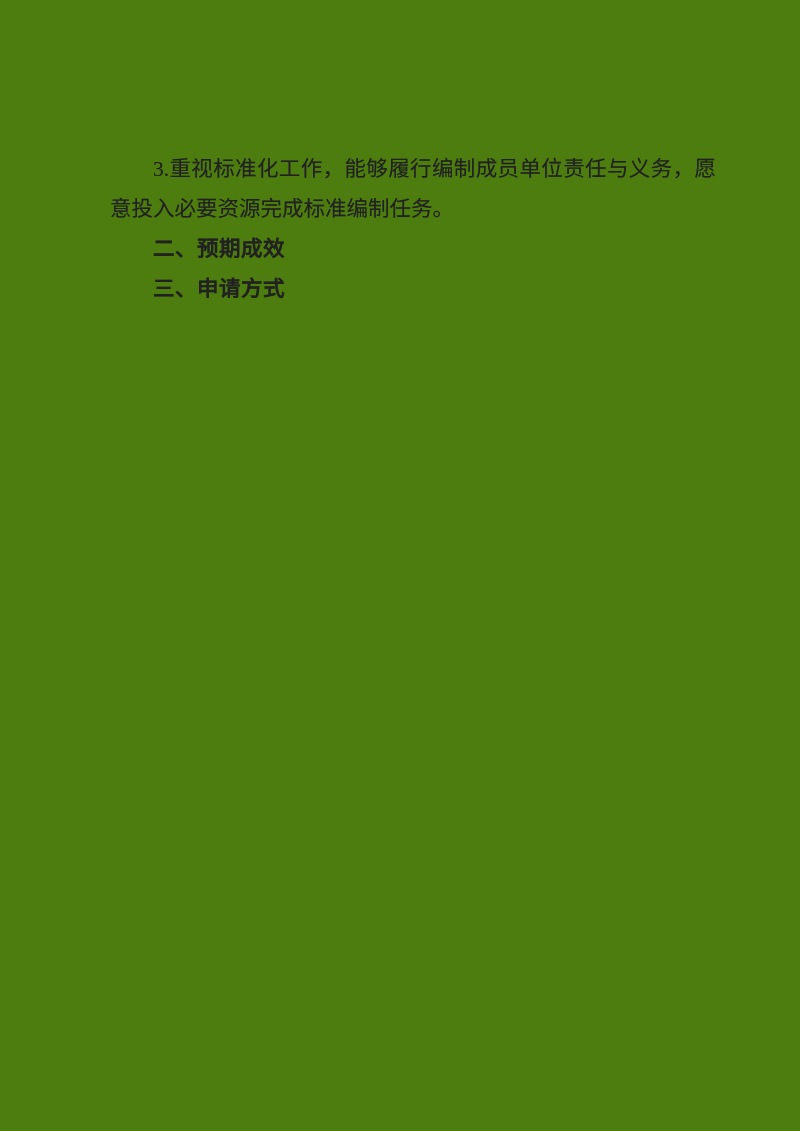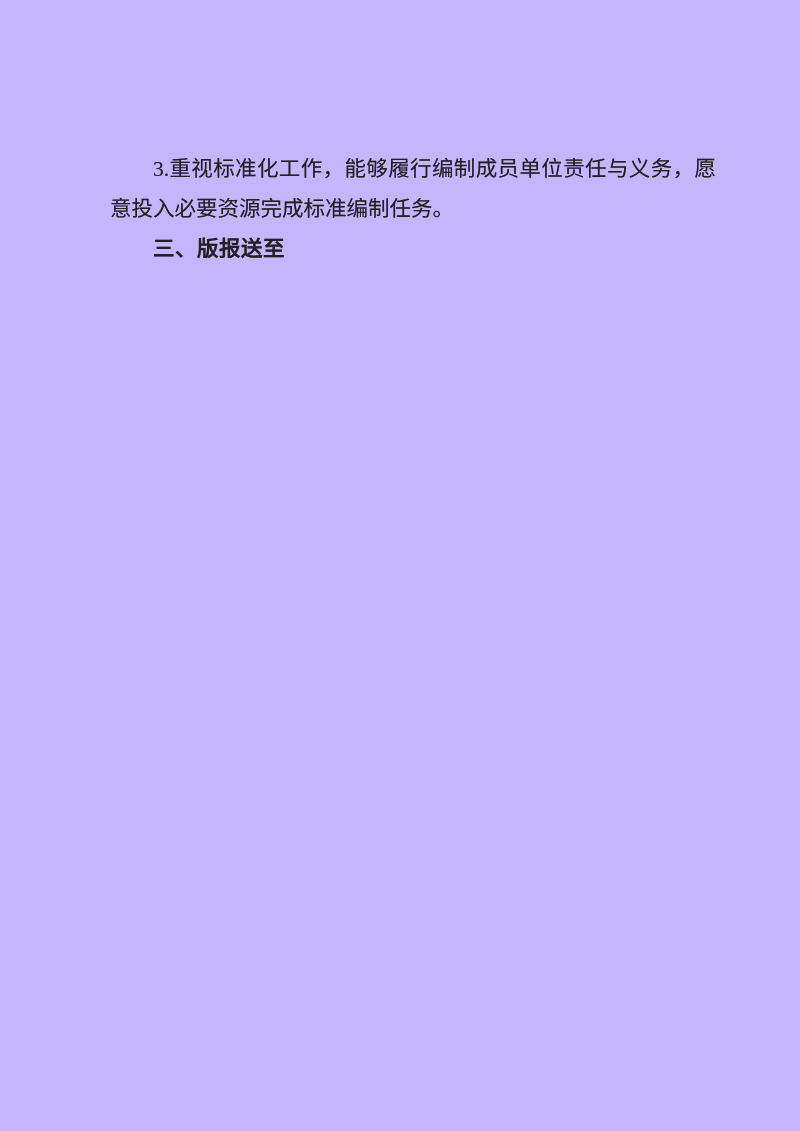--- a/index.html
+++ b/index.html
@@ -4,21 +4,21 @@
 <style>
   html, body {
     margin: 0;
     padding: 0;
     background: #ffffff;
   }
   .page {
     position: relative;
     width: 800px;
     height: 1131px;
-    background: #c4b5fd;
+    background: #4d7c0f;
     overflow: hidden;
   }
   .doc-body {
     position: absolute;
     top: 149px;
     left: 110px;
     width: 606px;
     font-family: "Liberation Serif", "DejaVu Serif", serif;
     font-size: 21.5px;
     line-height: 40px;
@@ -38,15 +38,16 @@
   }
   
   .doc-body { text-shadow: 0 0 0.4px rgba(40,40,40,0.45); }
 </style>
 </head>
 <body>
 
 <div class="page">
   <div class="doc-body">
       <p class="para">3.重视标准化工作，能够履行编制成员单位责任与义务，愿意投入必要资源完成标准编制任务。</p>
-      <p class="heading">三、版报送至</p>
+      <p class="heading">二、预期成效</p>
+      <p class="heading">三、申请方式</p>
     </div>
 </div>
 
 </body></html>

